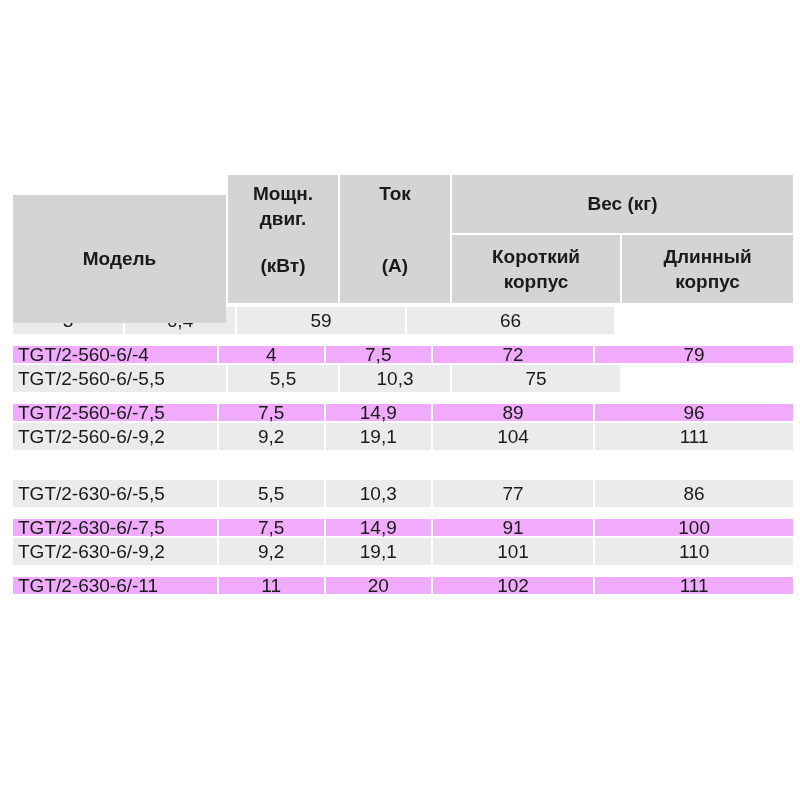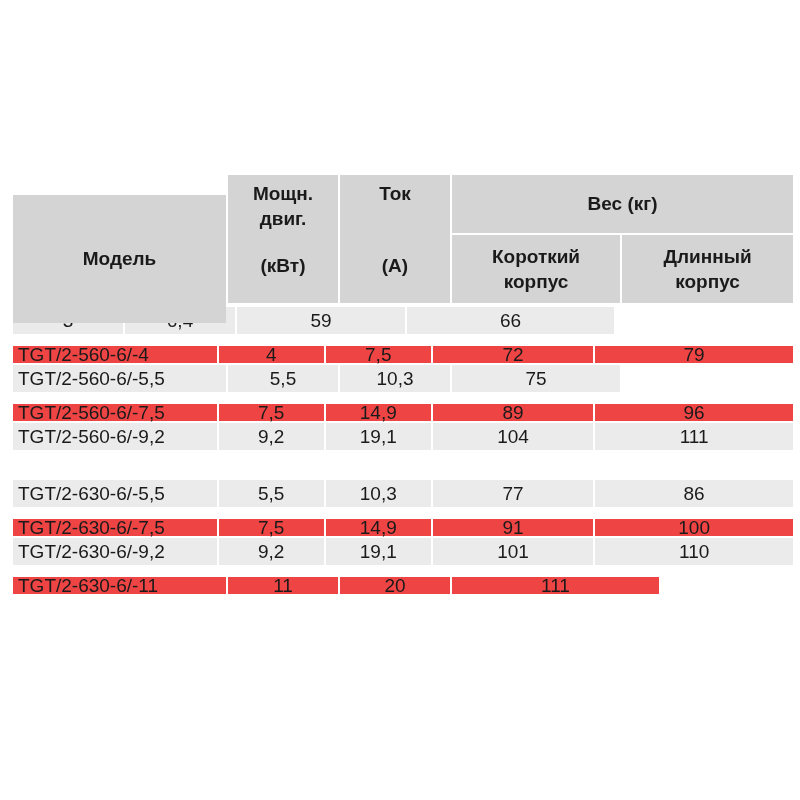--- a/index.html
+++ b/index.html
@@ -5,21 +5,21 @@
   html, body { margin:0; padding:0; background:#ffffff; }
   body { width:800px; height:800px; position:relative; font-family:"Liberation Sans", sans-serif; color:#1a1a1a; }
   .tbl { position:absolute; left:13px; top:175px; width:780px; }
   .hdr { position:relative; height:130px; }
   .hcell { position:absolute; background:#d4d4d4; font-weight:bold; font-size:19px; text-align:center; display:flex; align-items:center; justify-content:center; flex-direction:column; box-sizing:border-box; }
   .row { display:flex; height:27px; margin-top:2px; font-size:19px; }
   .row .c { box-sizing:border-box; display:flex; align-items:center; justify-content:center; margin-right:2px; }
   .row .c:last-child { margin-right:0; }
   .row .c.model { justify-content:flex-start; padding-left:5px; }
   .row.light .c { background:#ebebeb; }
-  .row.dark .c { background:#ef4444;margin-top:10px; }
+  .row.dark .c { background:#f0abfc;margin-top:10px; }
   .gap { height:28px; }
   .w0 { width:213px; } .w1 { width:110px; } .w2 { width:110px; } .w3 { width:168px; } .w4 { width:207px; }
 </style>
 </head>
 <body>
 
 <div class="tbl">
   <div class="hdr">
     <div class="hcell" style="left:0;top:0;width:213px;height:128px;margin-top:20px;">
       <span>Модель</span>
@@ -103,16 +103,17 @@
       <div class="c w0 model">TGT/2-630-6/-9,2</div>
       <div class="c w1">9,2</div>
       <div class="c w2">19,1</div>
       <div class="c w3">101</div>
       <div class="c w4">110</div>
     </div>
     <div class="row dark">
       <div class="c w0 model">TGT/2-630-6/-11</div>
       <div class="c w1">11</div>
       <div class="c w2">20</div>
+      <div class="c w3">102</div>
       <div class="c w4">111</div>
     </div>
   </div>
 </div>
 
 </body></html>

